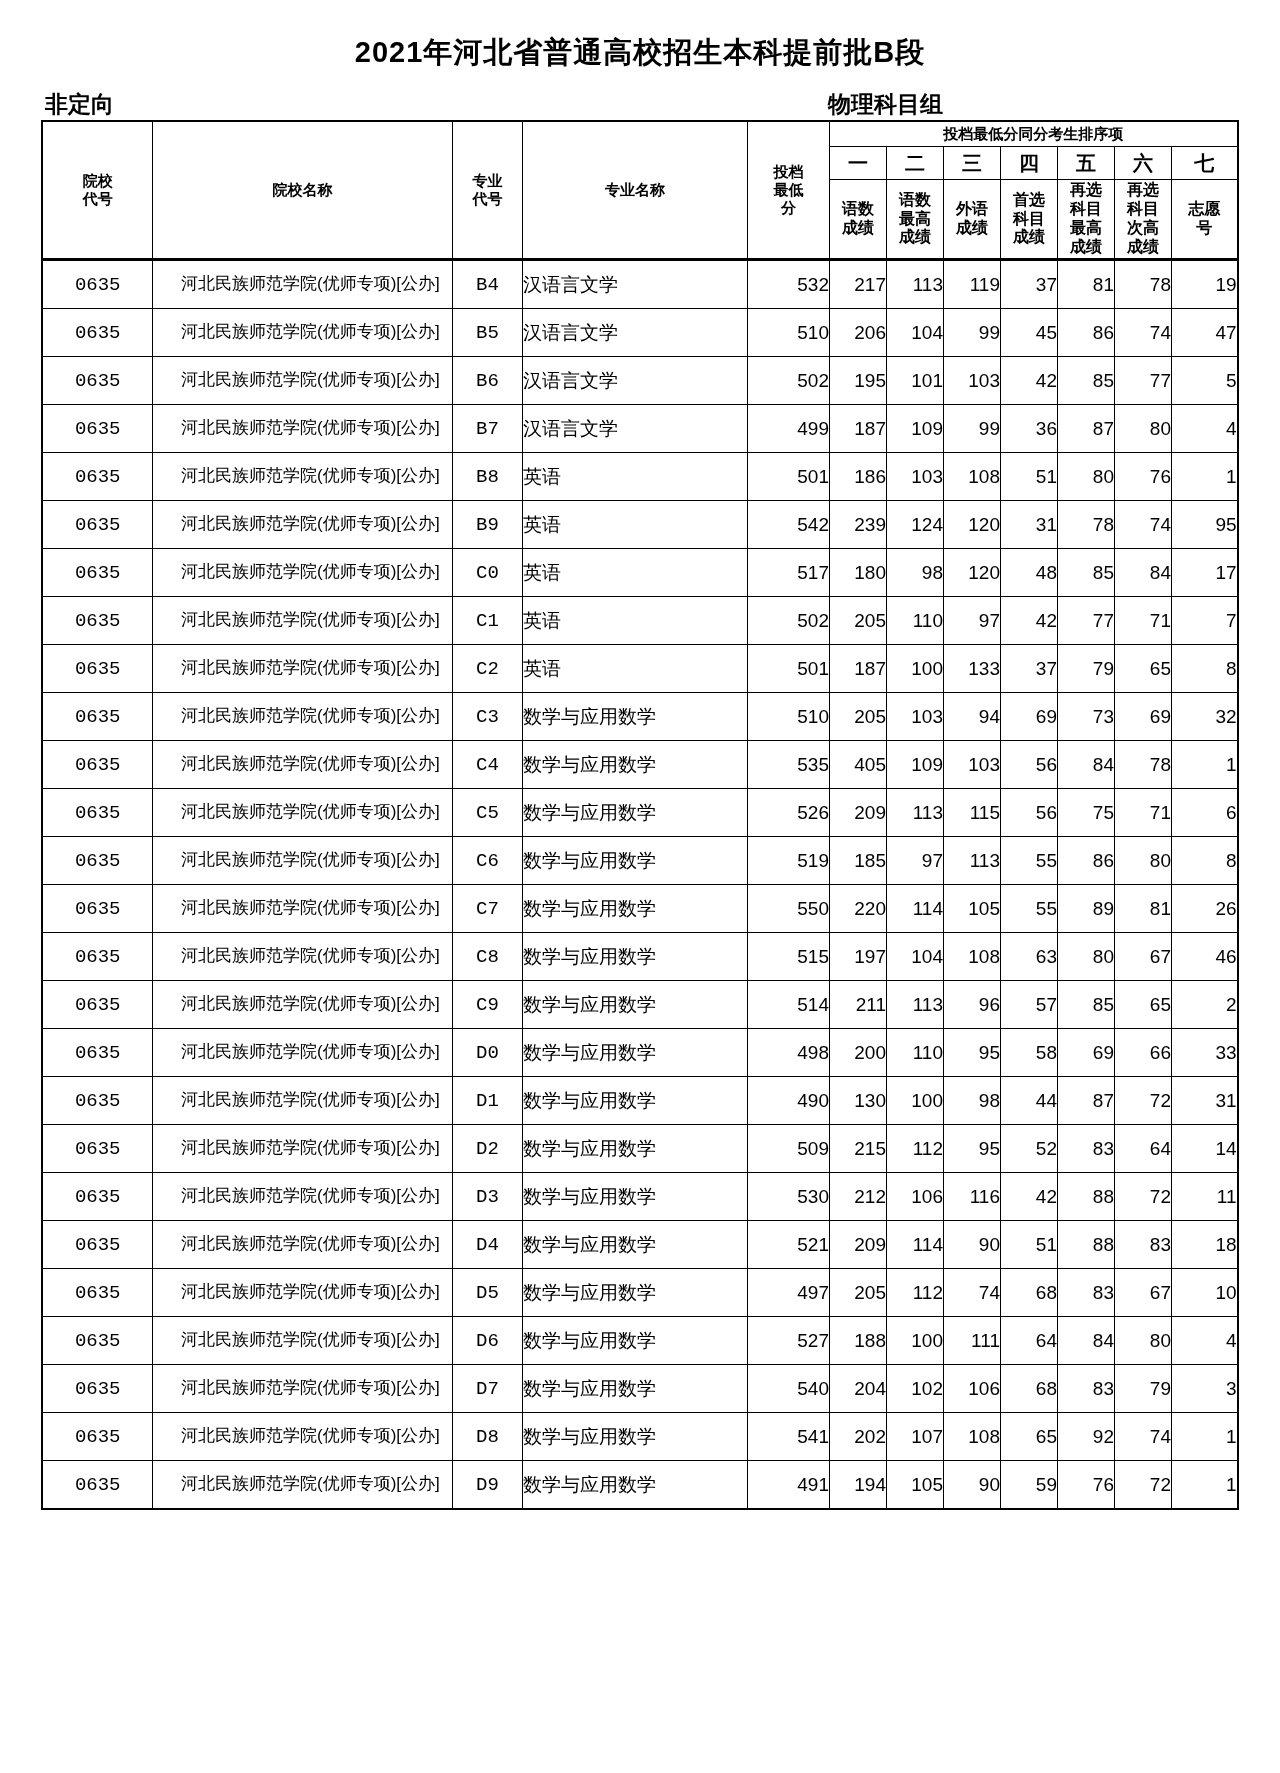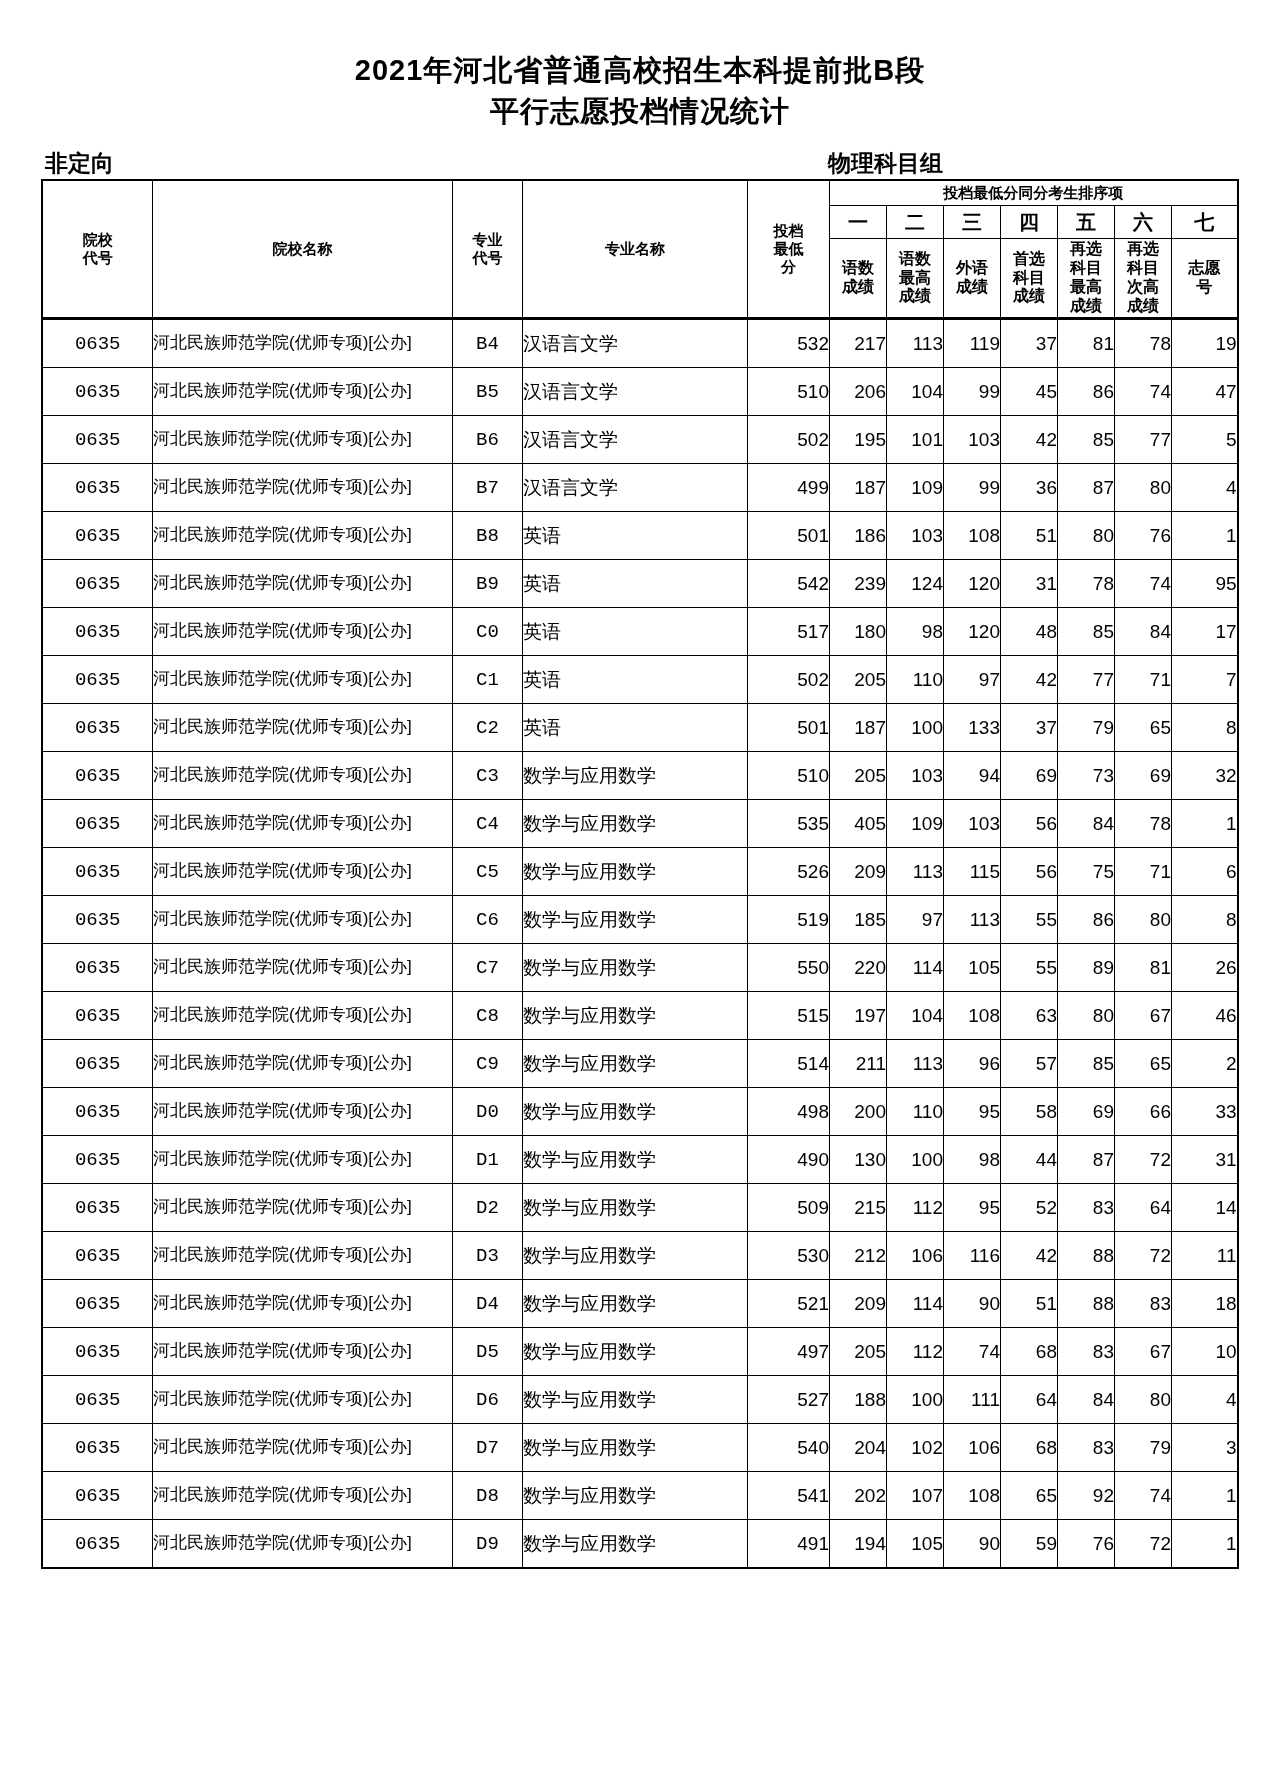--- a/index.html
+++ b/index.html
@@ -11,21 +11,21 @@
   }
   .page {
     position: relative;
     width: 1280px;
     height: 1773px;
     margin: 0 auto;
     background: #ffffff;
     overflow: hidden;
   }
   .title-block {
-    padding-top: 50px;
+    padding-top: 32px;
     text-align: center;
   }
   .title-line {
     font-size: 29px;
     font-weight: bold;
     line-height: 41px;
     letter-spacing: 1px;
   }
   .section-labels {
     display: flex;
@@ -73,35 +73,35 @@
   }
   tbody td { height: 47px; font-size: 19px; vertical-align: middle; }
   td.c-center { text-align: center; font-family: Liberation Mono, monospace; }
   td.c-left   { text-align: left; padding-left: 6px; }
   td.c-num    { text-align: right; padding-right: 8px; }
   td.c-name   { text-align: left; padding-left: 3px; padding-right: 2px; }
   .college-name {
     font-size: 17px;
     line-height: 1.18;
     word-break: break-all;
+    margin-left: 28px;
   }
   .page-footer {
     margin-top: 150px;
     text-align: center;
     font-size: 20px;
   }
 </style>
 </head>
 <body>
 
 <div class="page">
 
   <div class="title-block">
     <div class="title-line">2021年河北省普通高校招生本科提前批B段</div>
-    <div class="title-line">平行志愿投档情况统计</div>
   </div>
 
   <div class="section-labels">
     <span class="section-label">非定向</span>
     <span class="section-label right">物理科目组</span>
   </div>
 
   <table class="stats">
     <colgroup>
       <col style="width:110px">

